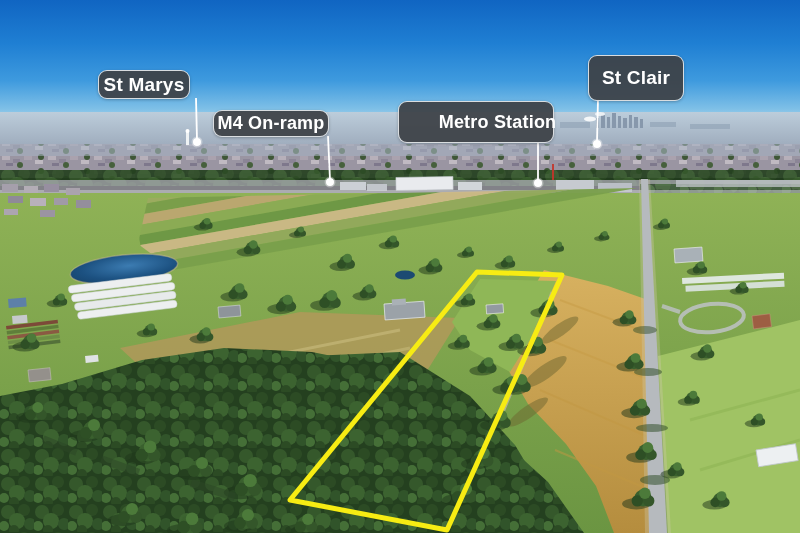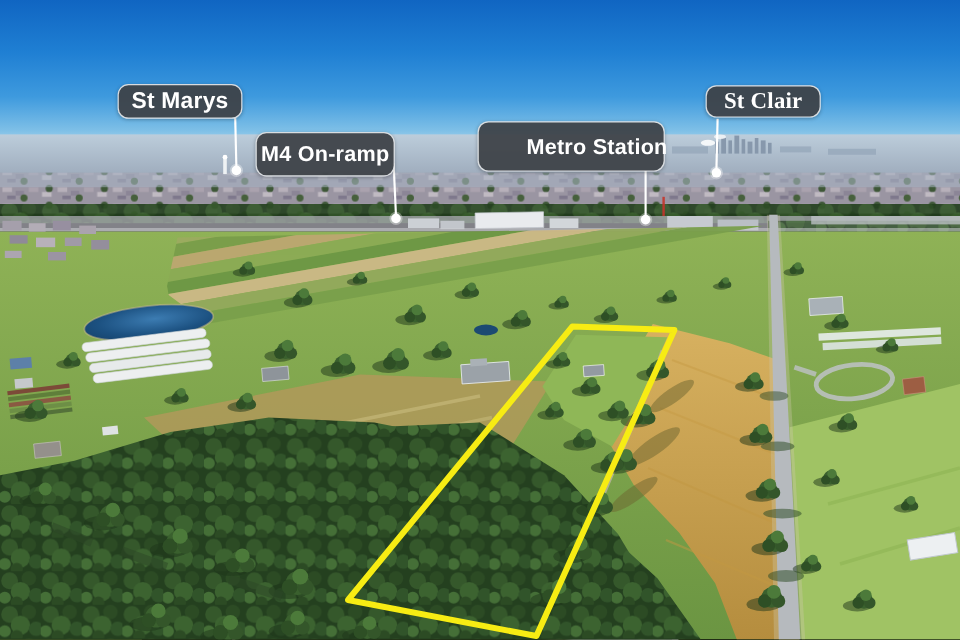--- a/index.html
+++ b/index.html
@@ -5,24 +5,24 @@
   html,body{margin:0;padding:0;background:#000;}
   .stage{position:relative;width:800px;height:533px;overflow:hidden;font-family:"Liberation Sans",sans-serif;}
   .stage svg{position:absolute;left:0;top:0;display:block;}
   .callout{
     position:absolute;display:flex;flex-direction:column;align-items:center;justify-content:center;
     background:rgba(62,66,71,.94);border:1.5px solid rgba(244,247,249,.85);border-radius:9px;
     color:#fff;font-weight:700;font-size:19px;line-height:1.05;text-align:center;
     box-sizing:border-box;letter-spacing:.2px;box-shadow:0 1px 3px rgba(0,0,0,.25);
     white-space:nowrap;
   }
-  #co-stmarys{left:98px;top:70px;width:104px;height:29px;}
-  #co-m4{left:213px;top:110px;width:116px;height:37px;font-size:18px;}
+  #co-stmarys{left:98px;top:70px;width:92px;height:29px;}
+  #co-m4{left:213px;top:110px;width:116px;height:27px;font-size:18px;}
   #co-metro{left:398px;top:101px;width:156px;height:42px;font-size:18px;line-height:19px;padding-left:43px;}
-  #co-stclair{left:588px;top:71px;width:96px;height:27px;font-family:Liberation Serif, serif;}
+  #co-stclair{left:588px;top:55px;width:96px;height:46px;}
 </style>
 </head>
 <body>
 
 <div class="stage">
 <svg width="800" height="533" viewBox="0 0 800 533" xmlns="http://www.w3.org/2000/svg">
   <defs>
     <linearGradient id="skyGrad" x1="0" y1="0" x2="0" y2="1">
       <stop offset="0" stop-color="#1065C2"></stop>
           <stop offset=".35" stop-color="#1F7FD3"></stop>

